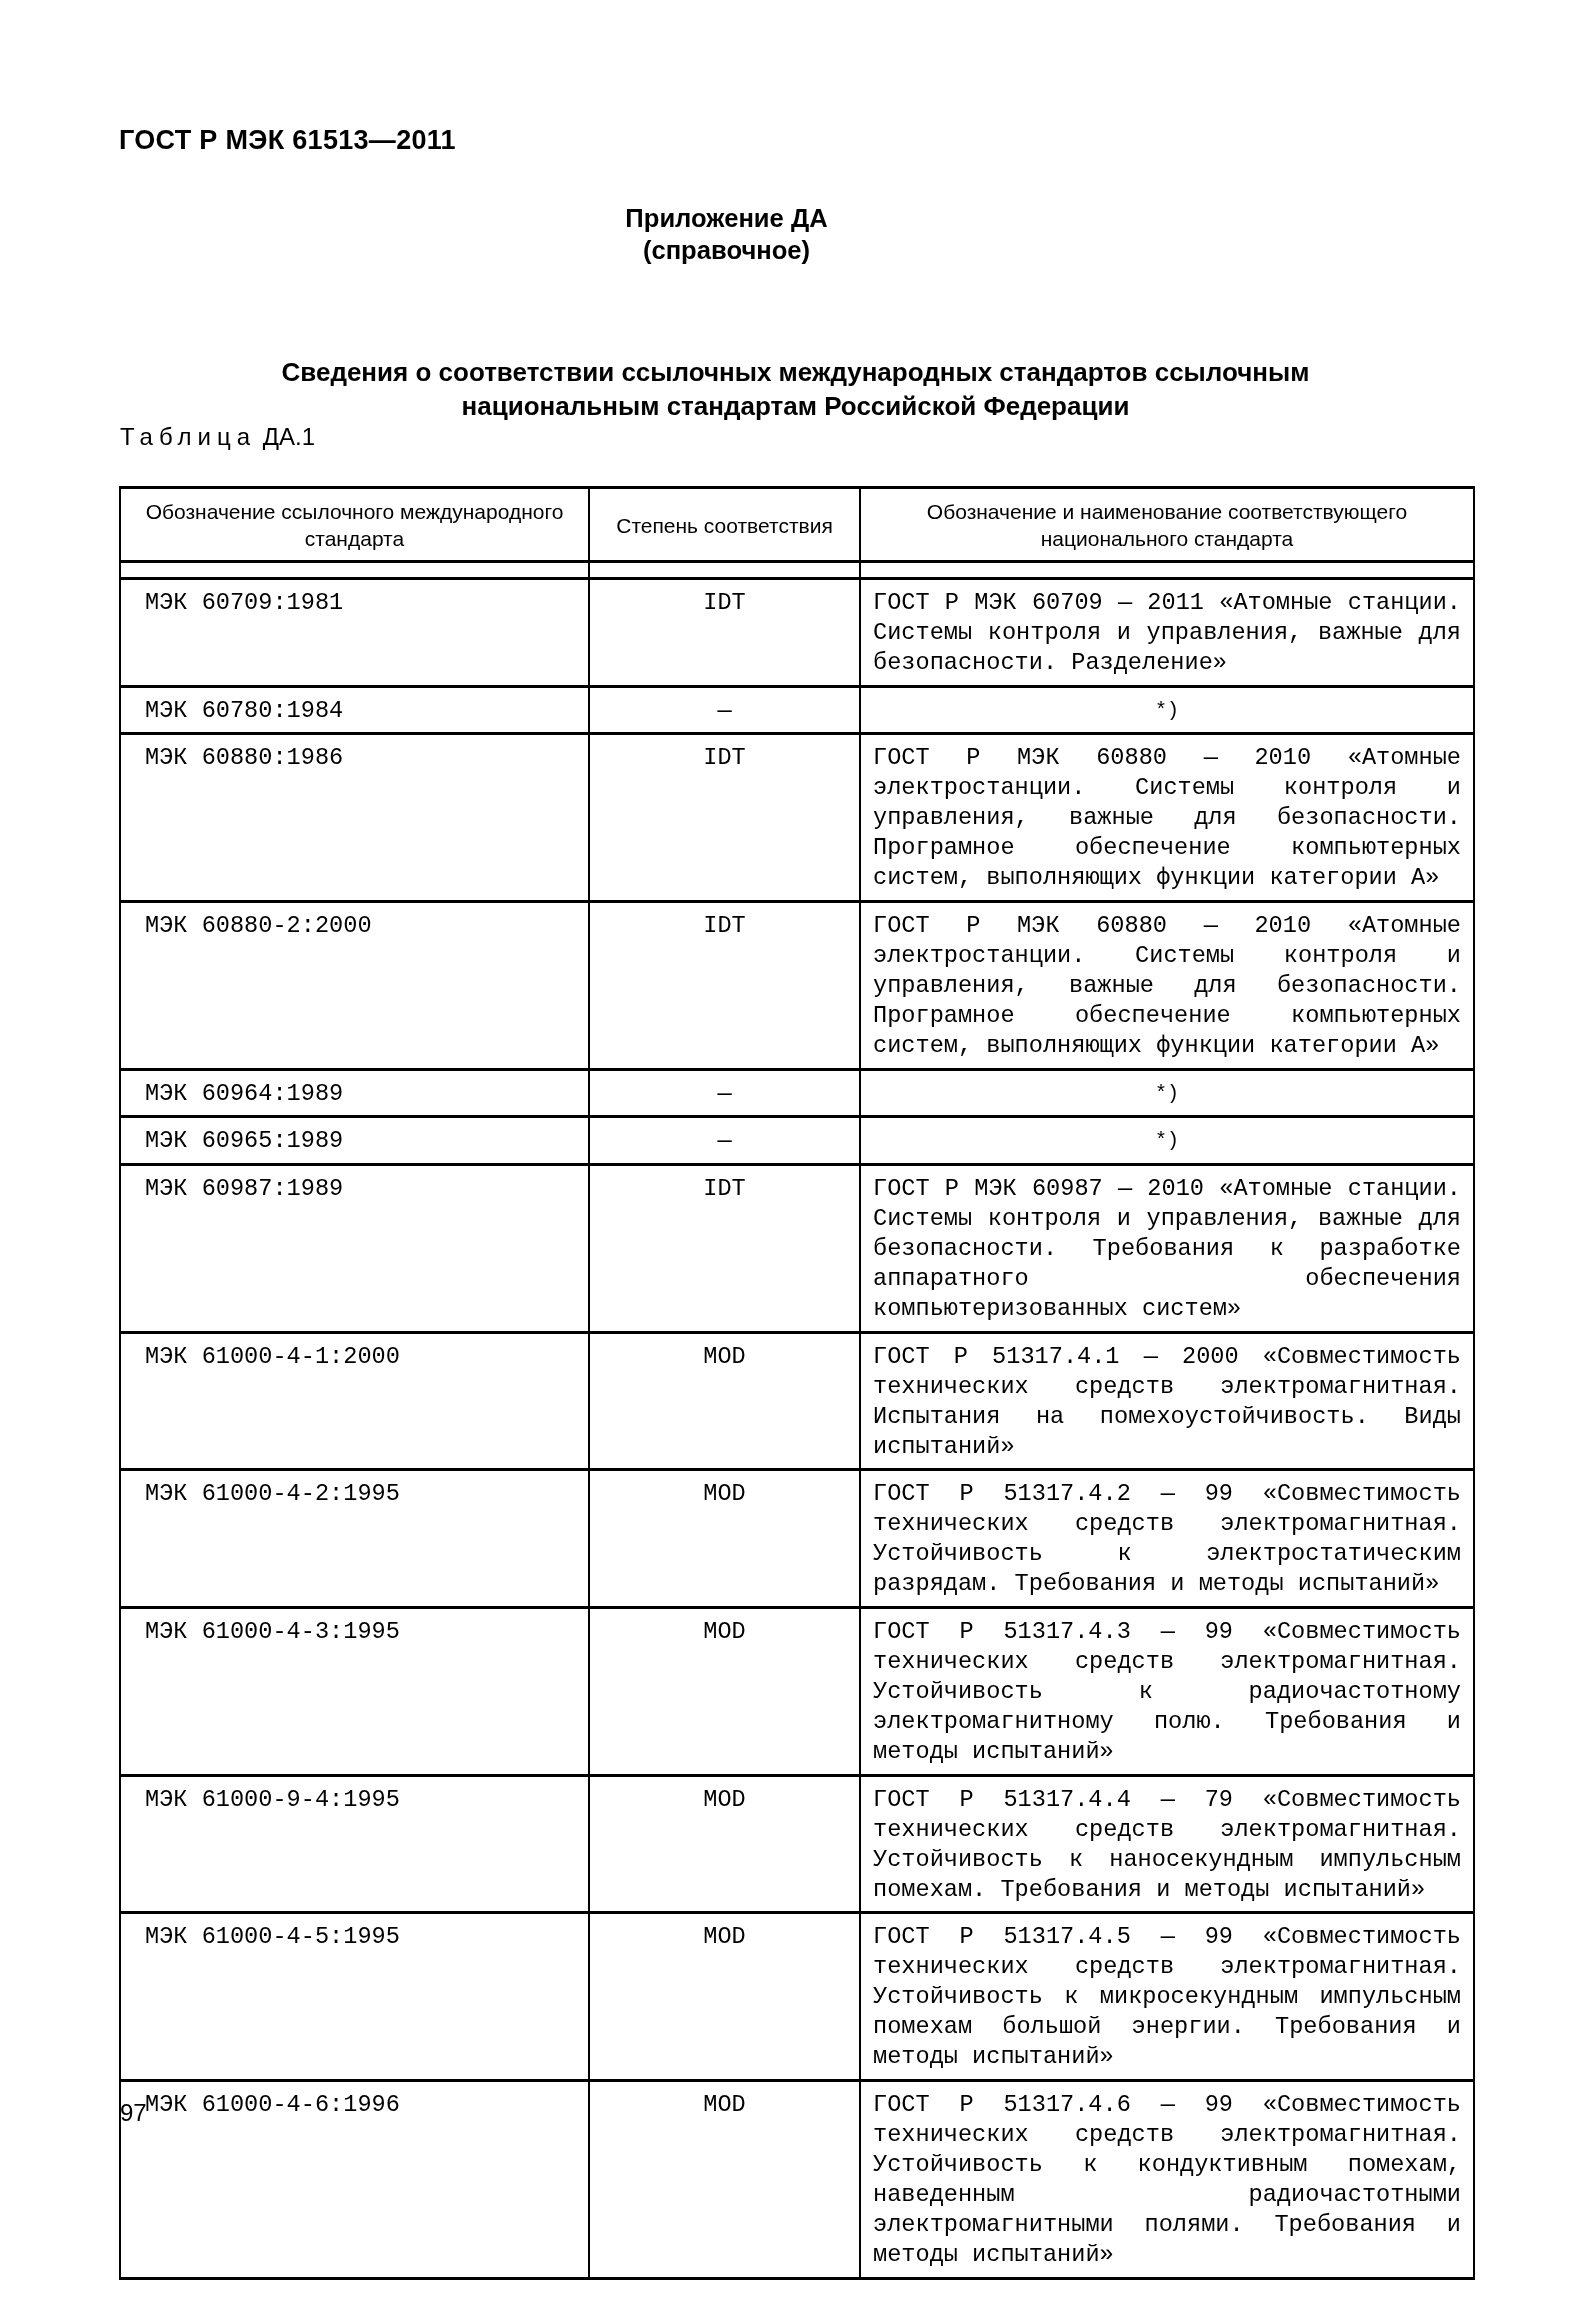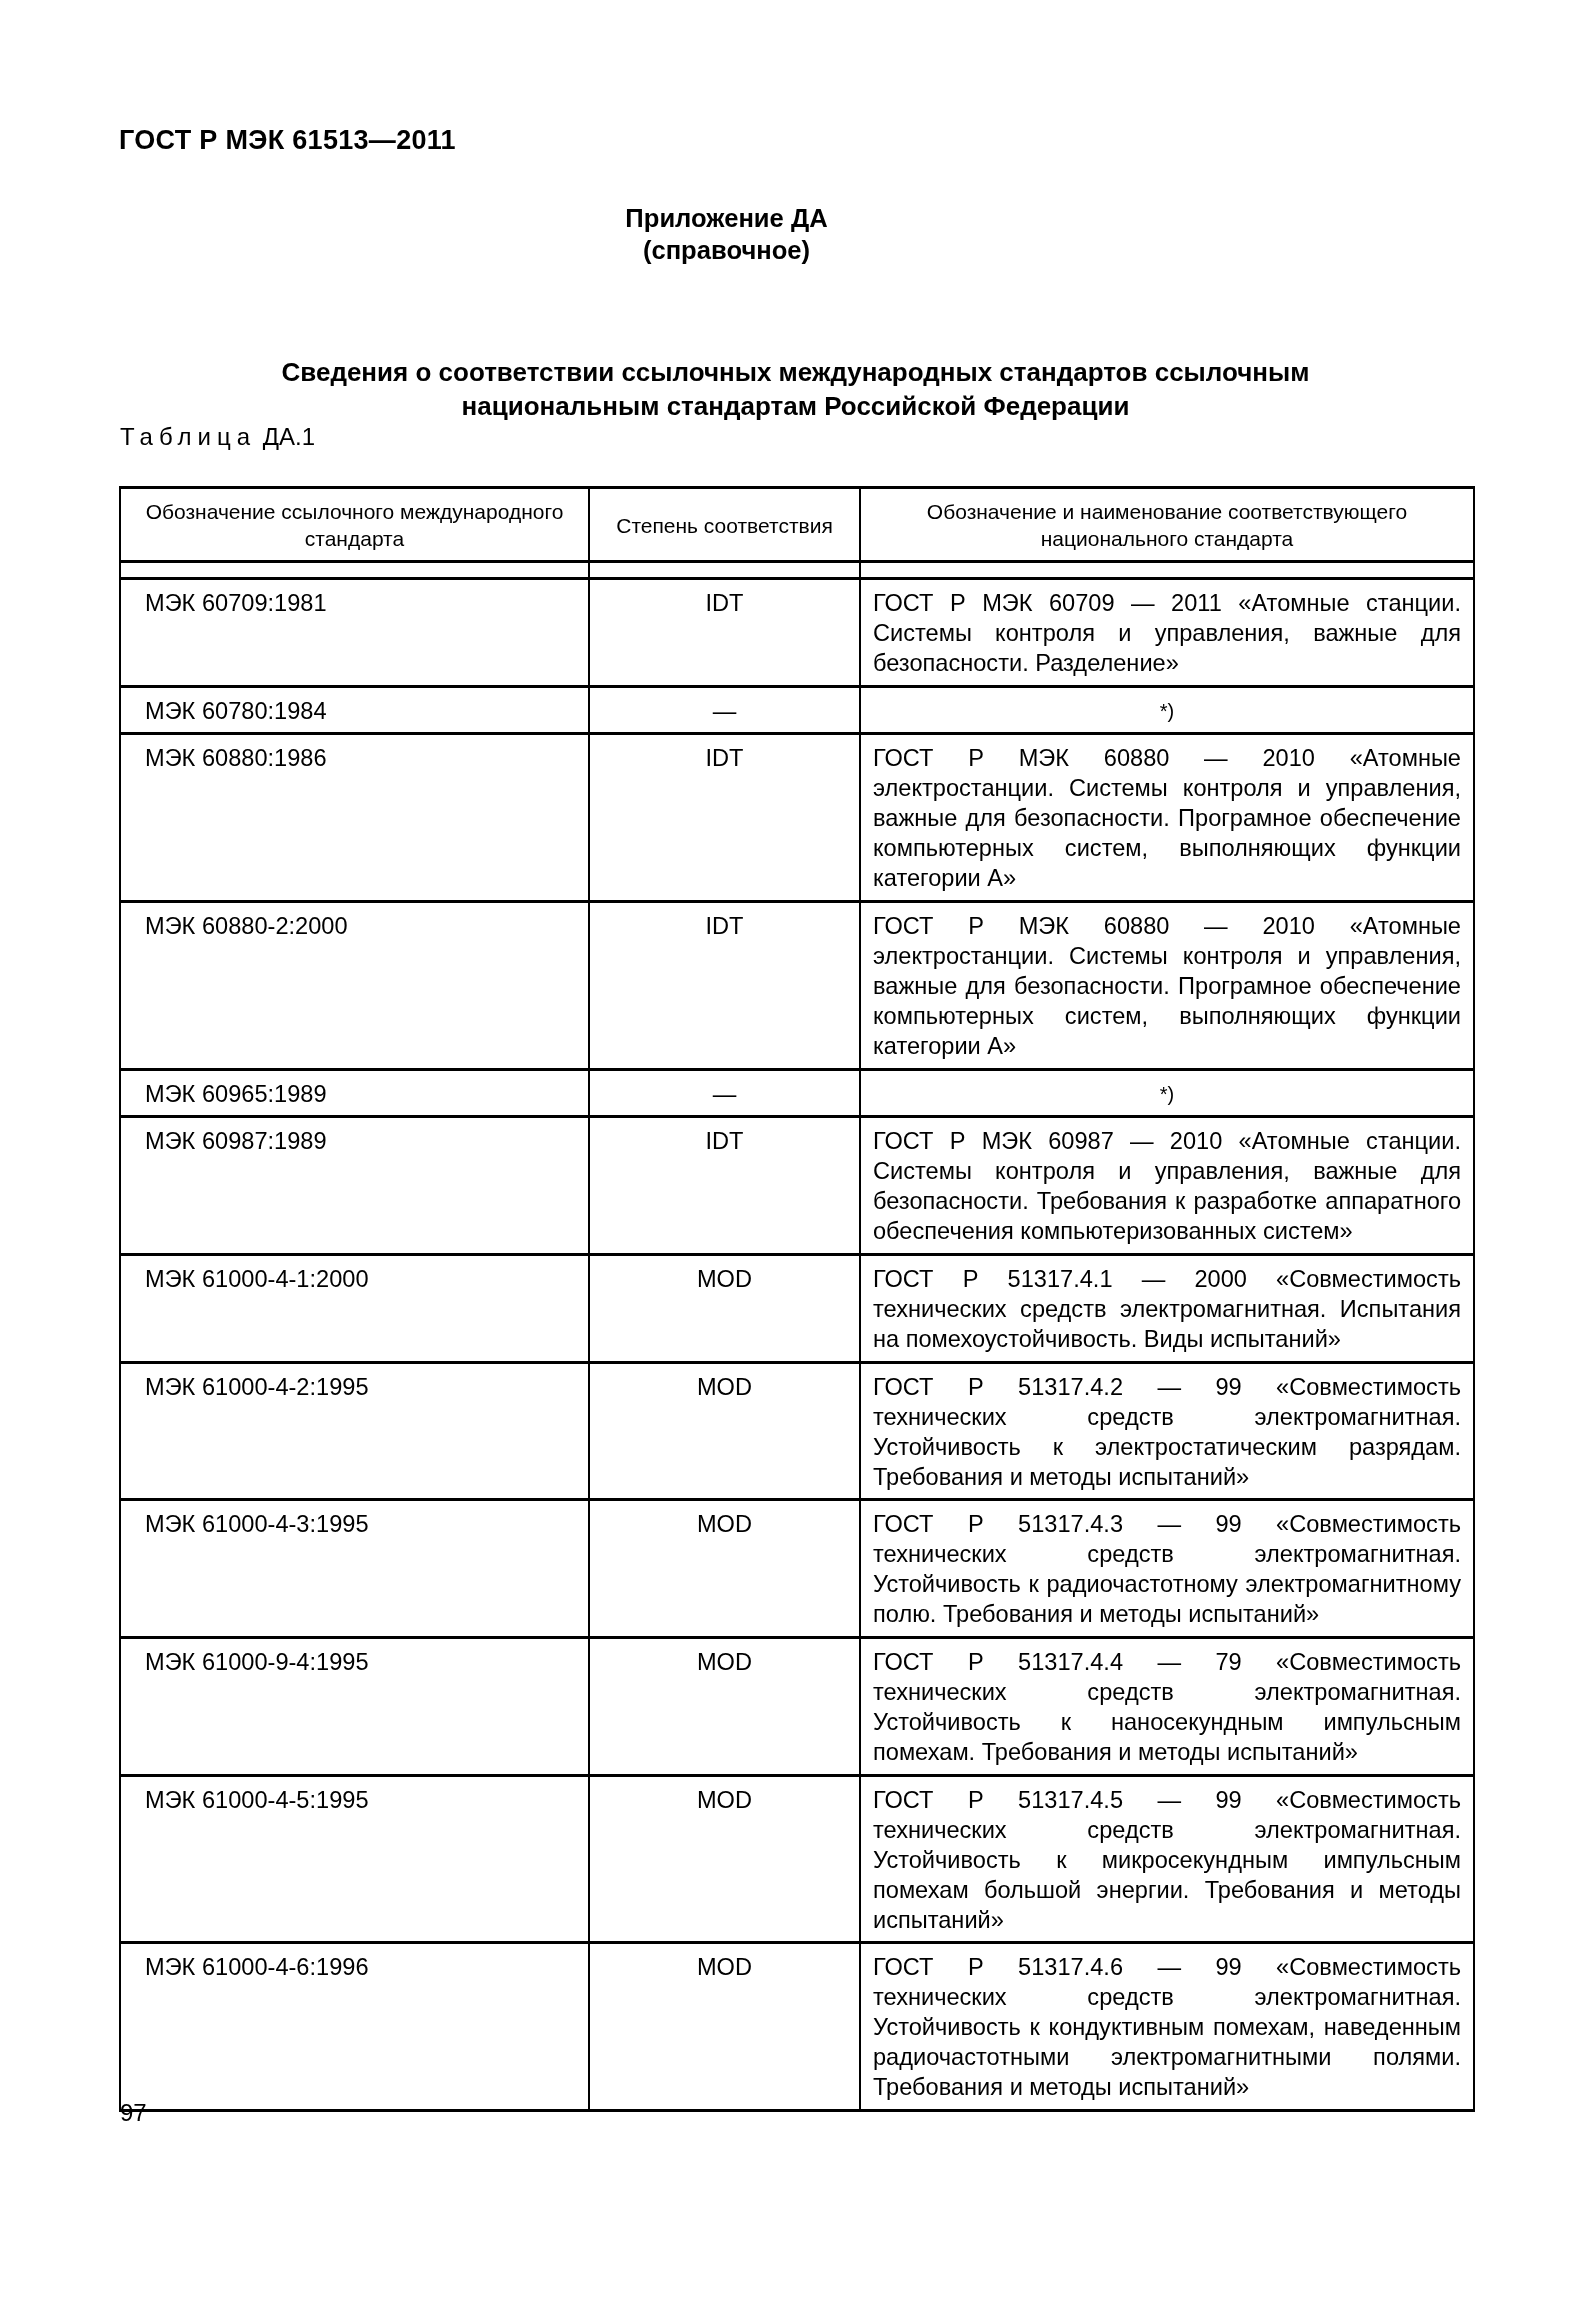--- a/index.html
+++ b/index.html
@@ -83,20 +83,21 @@
     border-bottom: 3.4px solid #000;
     border-left: 2px solid #000;
     border-right: 2px solid #000;
   }
   table.main td {
     border-left: 2px solid #000;
     border-right: 2px solid #000;
     border-bottom: 3.4px solid #000;
     vertical-align: top;
     padding: 8px 13.5px 6.7px 24px;
+    font-family: Liberation Mono, monospace;
   }
   table.main td.deg {
     text-align: center;
     padding-left: 6.7px;
     padding-right: 6.7px;
   }
   table.main td.nat {
     text-align: justify;
     padding-left: 12px;
     padding-right: 12px;
@@ -167,20 +168,25 @@
       <td>МЭК 60880:1986</td>
       <td class="deg">IDT</td>
       <td class="nat">ГОСТ Р МЭК 60880 — 2010 «Атомные электростанции. Системы контроля и управления, важные для безопасности. Програмное обеспечение компьютерных систем, выполняющих функции категории А»</td>
     </tr>
     <tr>
       <td>МЭК 60880-2:2000</td>
       <td class="deg">IDT</td>
       <td class="nat">ГОСТ Р МЭК 60880 — 2010 «Атомные электростанции. Системы контроля и управления, важные для безопасности. Програмное обеспечение компьютерных систем, выполняющих функции категории А»</td>
     </tr>
     <tr>
+      <td>МЭК 60964:1989</td>
+      <td class="deg">—</td>
+      <td class="nat center star">*)</td>
+    </tr>
+    <tr>
       <td>МЭК 60965:1989</td>
       <td class="deg">—</td>
       <td class="nat center star">*)</td>
     </tr>
     <tr>
       <td>МЭК 60987:1989</td>
       <td class="deg">IDT</td>
       <td class="nat">ГОСТ Р МЭК 60987 — 2010 «Атомные станции. Системы контроля и управления, важные для безопасности. Требования к разработке аппаратного обеспечения компьютеризованных систем»</td>
     </tr>
     <tr>

